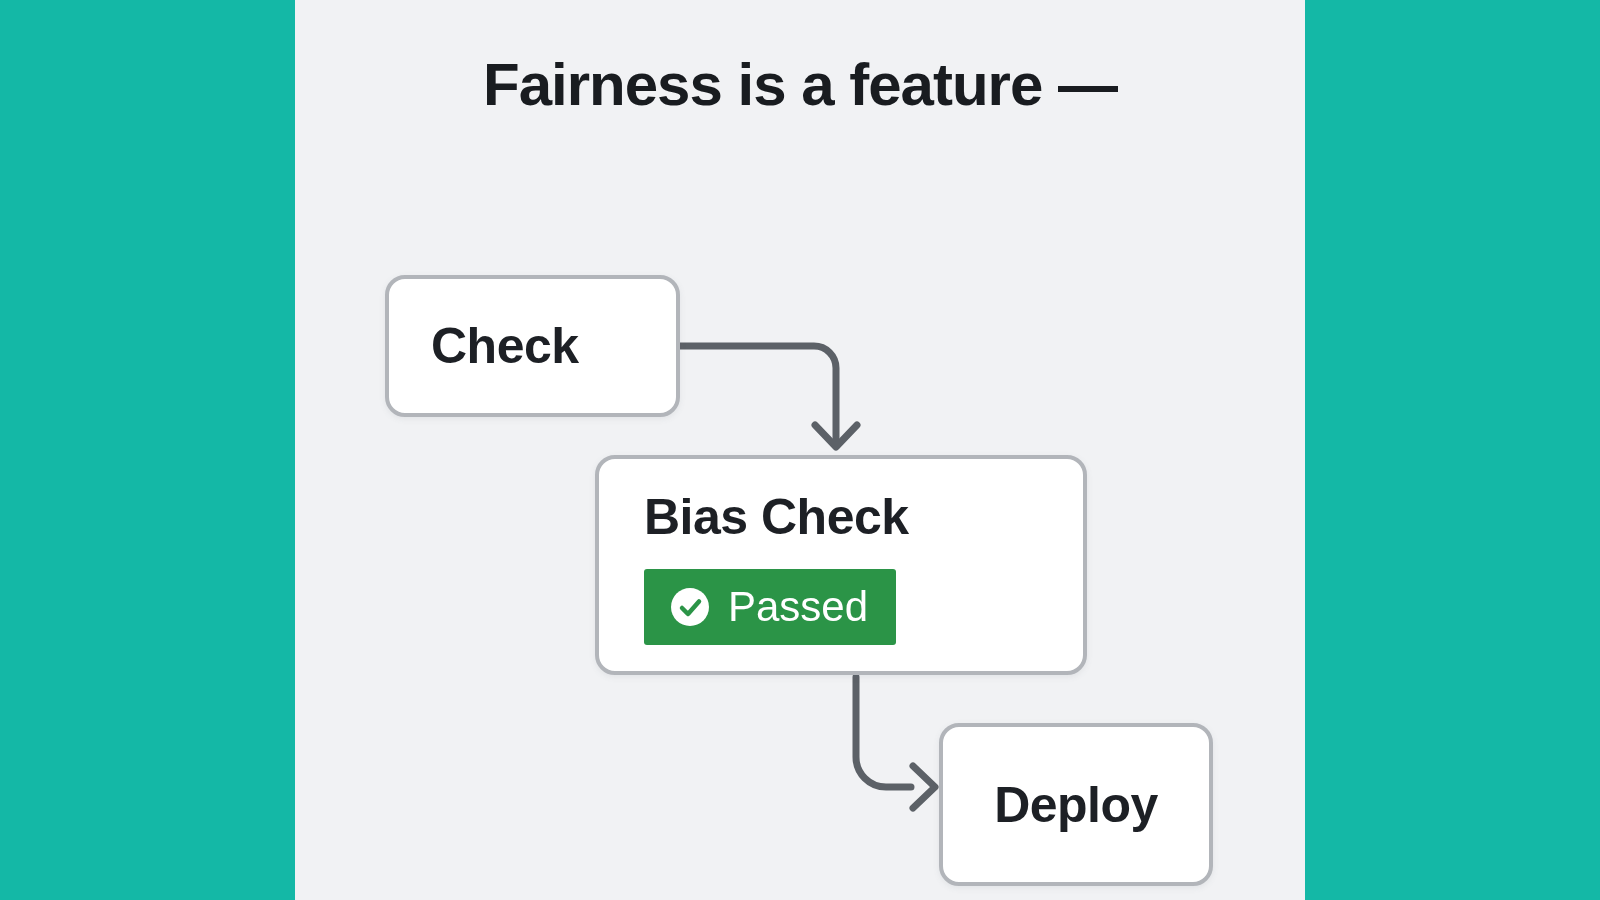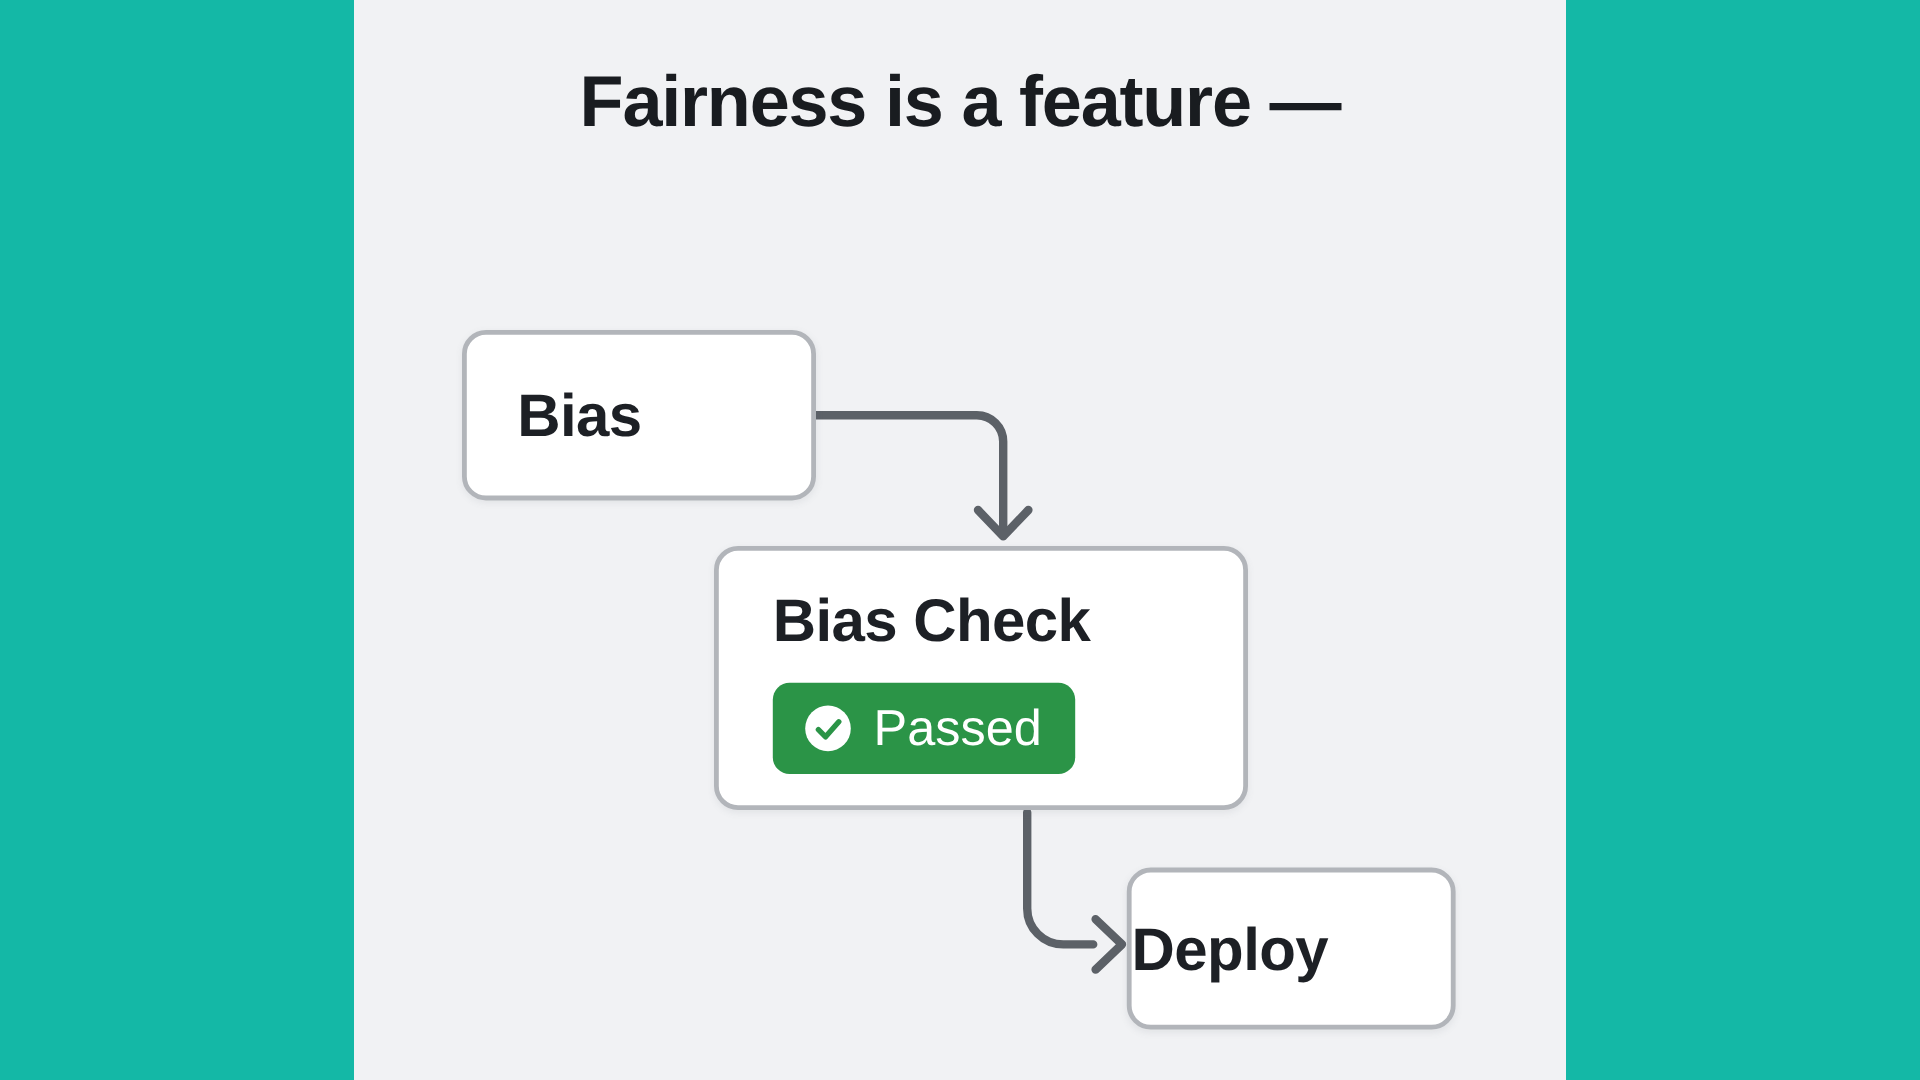--- a/index.html
+++ b/index.html
@@ -53,41 +53,41 @@
     border-radius: 20px;
     box-shadow: 0 2px 6px rgba(100,105,115,0.10);
     color: #1d2025;
     font-weight: 700;
     font-size: 50px;
     letter-spacing: -0.5px;
     display: flex;
     align-items: center;
   }
   .node-test   { left: 385px; top: 275px; width: 295px; height: 142px; padding-left: 42px; }
-  .node-deploy { left: 939px; top: 723px; width: 274px; height: 135px; }
+  .node-deploy { left: 939px; top: 723px; width: 274px; height: 163px; justify-content: center; }
 
   .node-bias {
     left: 595px; top: 455px;
-    width: 445px; height: 220px;
+    width: 492px; height: 220px;
     flex-direction: column;
     align-items: flex-start;
     justify-content: flex-start;
     padding: 28px 0 0 45px;
     text-align: center;
   }
   .node-bias .node-label { line-height: 60px; }
 
   .badge {
     margin-top: 22px;
     display: inline-flex;
     align-items: center;
     gap: 18px;
     height: 76px;
     padding: 0 28px 0 26px;
-    border-radius: 14px;
+    border-radius: 3px;
     background: #2b9447;
     color: #ffffff;
     font-size: 42px;
     font-weight: 400;
     letter-spacing: 0;
   }
   .badge svg { display: block; }
 </style>
 </head>
 <body>
@@ -103,21 +103,21 @@
   <svg class="edges" viewBox="0 0 1600 900">
 
     <path d="M 680 346 L 814 346 A 22 22 0 0 1 836 368 L 836 441"></path>
     <path d="M 815 425 L 836 447 L 857 425"></path>
 
     <path d="M 856 677 L 856 757 A 30 30 0 0 0 886 787 L 911 787"></path>
     <path d="M 913 766 L 935 787 L 913 808"></path>
   </svg>
 
   <div class="node node-test">
-    <span class="node-label">Bias</span>
+    <span class="node-label">Check</span>
   </div>
 
   <div class="node node-bias">
     <span class="node-label">Bias Check</span>
     <span class="badge">
       <svg width="40" height="40" viewBox="0 0 40 40">
         <circle cx="20" cy="20" r="19" fill="#ffffff"></circle>
         <path d="M 12 21 L 18 27 L 29 14.5" fill="none" stroke="#2b9447" stroke-width="4.5" stroke-linecap="round" stroke-linejoin="round"></path>
       </svg>
       <span>Passed</span>

